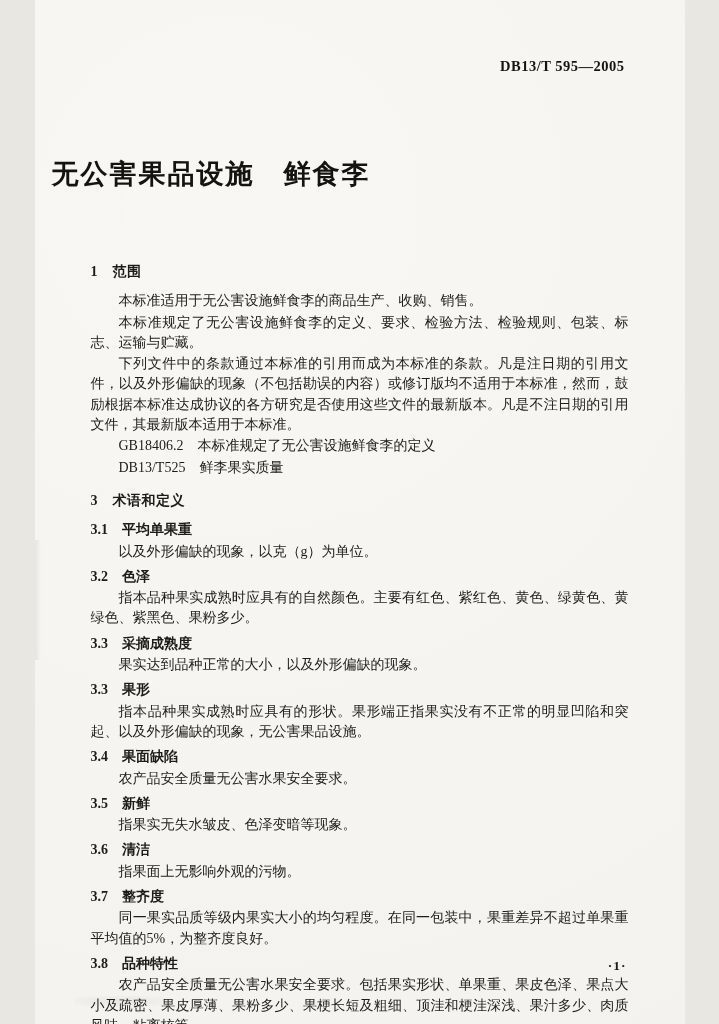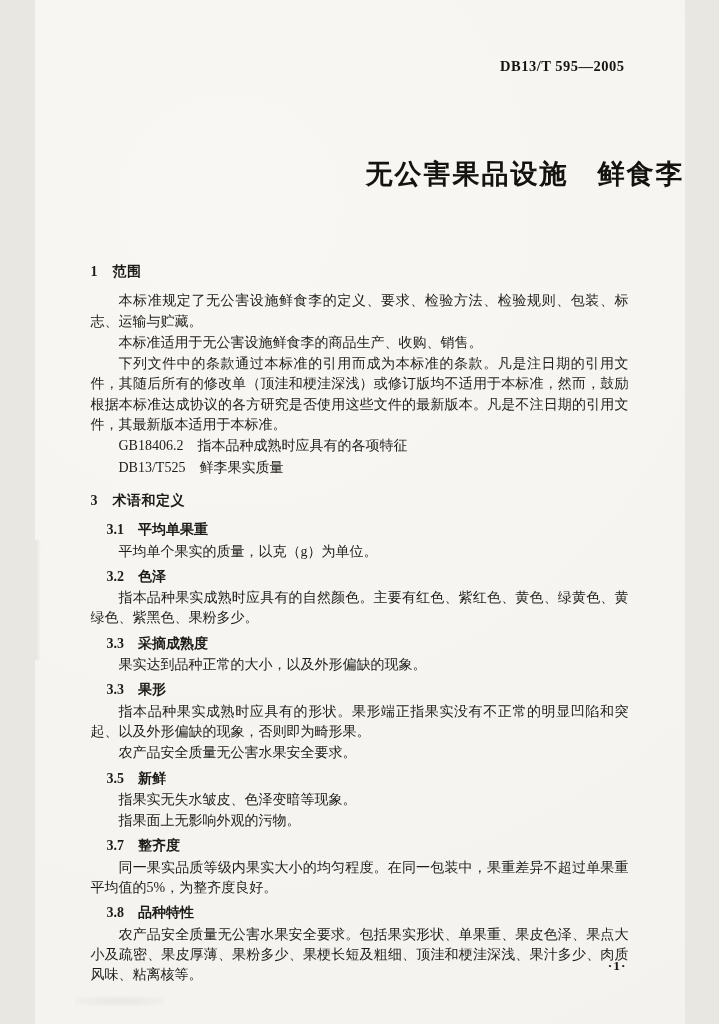--- a/index.html
+++ b/index.html
@@ -25,23 +25,23 @@
     top: 58px;
     right: 60px;
     font-size: 14.5px;
     font-weight: bold;
     letter-spacing: 0.5px;
     color: #161511;
   }
   .doc-title {
     position: absolute;
     top: 156px;
-    left: 0;
+    left: 17px;
     width: 100%;
-    text-align: right;
+    text-align: left;
     font-size: 27px;
     font-weight: bold;
     letter-spacing: 2px;
     color: #14130f;
   }
   .doc-body {
     position: absolute;
     top: 250px;
     left: 56px;
     right: 56px;
@@ -52,21 +52,21 @@
   }
   .block { margin: 0; }
   .block.h1 {
     font-weight: bold;
     margin: 13px 0 9px 0;
     letter-spacing: 0.5px;
   }
   .block.h1:first-child { margin-top: 12px; }
   .block.h2 {
     font-weight: bold;
-    margin: 5px 0 1px 16px;
+    margin: 5px 0 1px 0;
   }
   .block.p {
     text-indent: 2em;
     margin: 1px 0;
   }
   .block.ref {
     padding-left: 2em;
     margin: 1px 0;
   }
   .page-footer {
@@ -99,37 +99,39 @@
   }
 </style>
 </head>
 <body>
 
 <div class="page">
   <div class="doc-header">DB13/T 595—2005</div>
   <div class="doc-title">无公害果品设施　鲜食李</div>
   <div class="doc-body">
       <div class="block h1">1　范围</div>
+      <div class="block p">本标准适用于无公害设施鲜食李的商品生产、收购、销售。</div>
       <div class="block p">本标准规定了无公害设施鲜食李的定义、要求、检验方法、检验规则、包装、标志、运输与贮藏。</div>
-      <div class="block p">本标准适用于无公害设施鲜食李的商品生产、收购、销售。</div>
-      <div class="block p">下列文件中的条款通过本标准的引用而成为本标准的条款。凡是注日期的引用文件，其随后所有的修改单（顶洼和梗洼深浅）或修订版均不适用于本标准，然而，鼓励根据本标准达成协议的各方研究是否使用这些文件的最新版本。凡是不注日期的引用文件，其最新版本适用于本标准。</div>
-      <div class="block ref">GB18406.2　指本品种成熟时应具有的各项特征</div>
+      <div class="block p">下列文件中的条款通过本标准的引用而成为本标准的条款。凡是注日期的引用文件，以及外形偏缺的现象（不包括勘误的内容）或修订版均不适用于本标准，然而，鼓励根据本标准达成协议的各方研究是否使用这些文件的最新版本。凡是不注日期的引用文件，其最新版本适用于本标准。</div>
+      <div class="block ref">GB18406.2　本标准规定了无公害设施鲜食李的定义</div>
       <div class="block ref">DB13/T525　鲜李果实质量</div>
       <div class="block h1">3　术语和定义</div>
       <div class="block h2">3.1　平均单果重</div>
-      <div class="block p">平均单个果实的质量，以克（g）为单位。</div>
+      <div class="block p">以及外形偏缺的现象，以克（g）为单位。</div>
       <div class="block h2">3.2　色泽</div>
       <div class="block p">指本品种果实成熟时应具有的自然颜色。主要有红色、紫红色、黄色、绿黄色、黄绿色、紫黑色、果粉多少。</div>
       <div class="block h2">3.3　采摘成熟度</div>
       <div class="block p">果实达到品种正常的大小，以及外形偏缺的现象。</div>
       <div class="block h2">3.3　果形</div>
-      <div class="block p">指本品种果实成熟时应具有的形状。果形端正指果实没有不正常的明显凹陷和突起、以及外形偏缺的现象，否则即为畸形果。</div>
+      <div class="block p">指本品种果实成熟时应具有的形状。果形端正指果实没有不正常的明显凹陷和突起、以及外形偏缺的现象，无公害果品设施。</div>
+      <div class="block h2">3.4　果面缺陷</div>
       <div class="block p">农产品安全质量无公害水果安全要求。</div>
       <div class="block h2">3.5　新鲜</div>
       <div class="block p">指果实无失水皱皮、色泽变暗等现象。</div>
+      <div class="block h2">3.6　清洁</div>
       <div class="block p">指果面上无影响外观的污物。</div>
       <div class="block h2">3.7　整齐度</div>
       <div class="block p">同一果实品质等级内果实大小的均匀程度。在同一包装中，果重差异不超过单果重平均值的5%，为整齐度良好。</div>
       <div class="block h2">3.8　品种特性</div>
       <div class="block p">农产品安全质量无公害水果安全要求。包括果实形状、单果重、果皮色泽、果点大小及疏密、果皮厚薄、果粉多少、果梗长短及粗细、顶洼和梗洼深浅、果汁多少、肉质风味、粘离核等。</div>
     </div>
   <div class="page-footer">·1·</div>
   <div class="smudge-left"></div>
   <div class="smudge-bottom"></div>
 </div>

